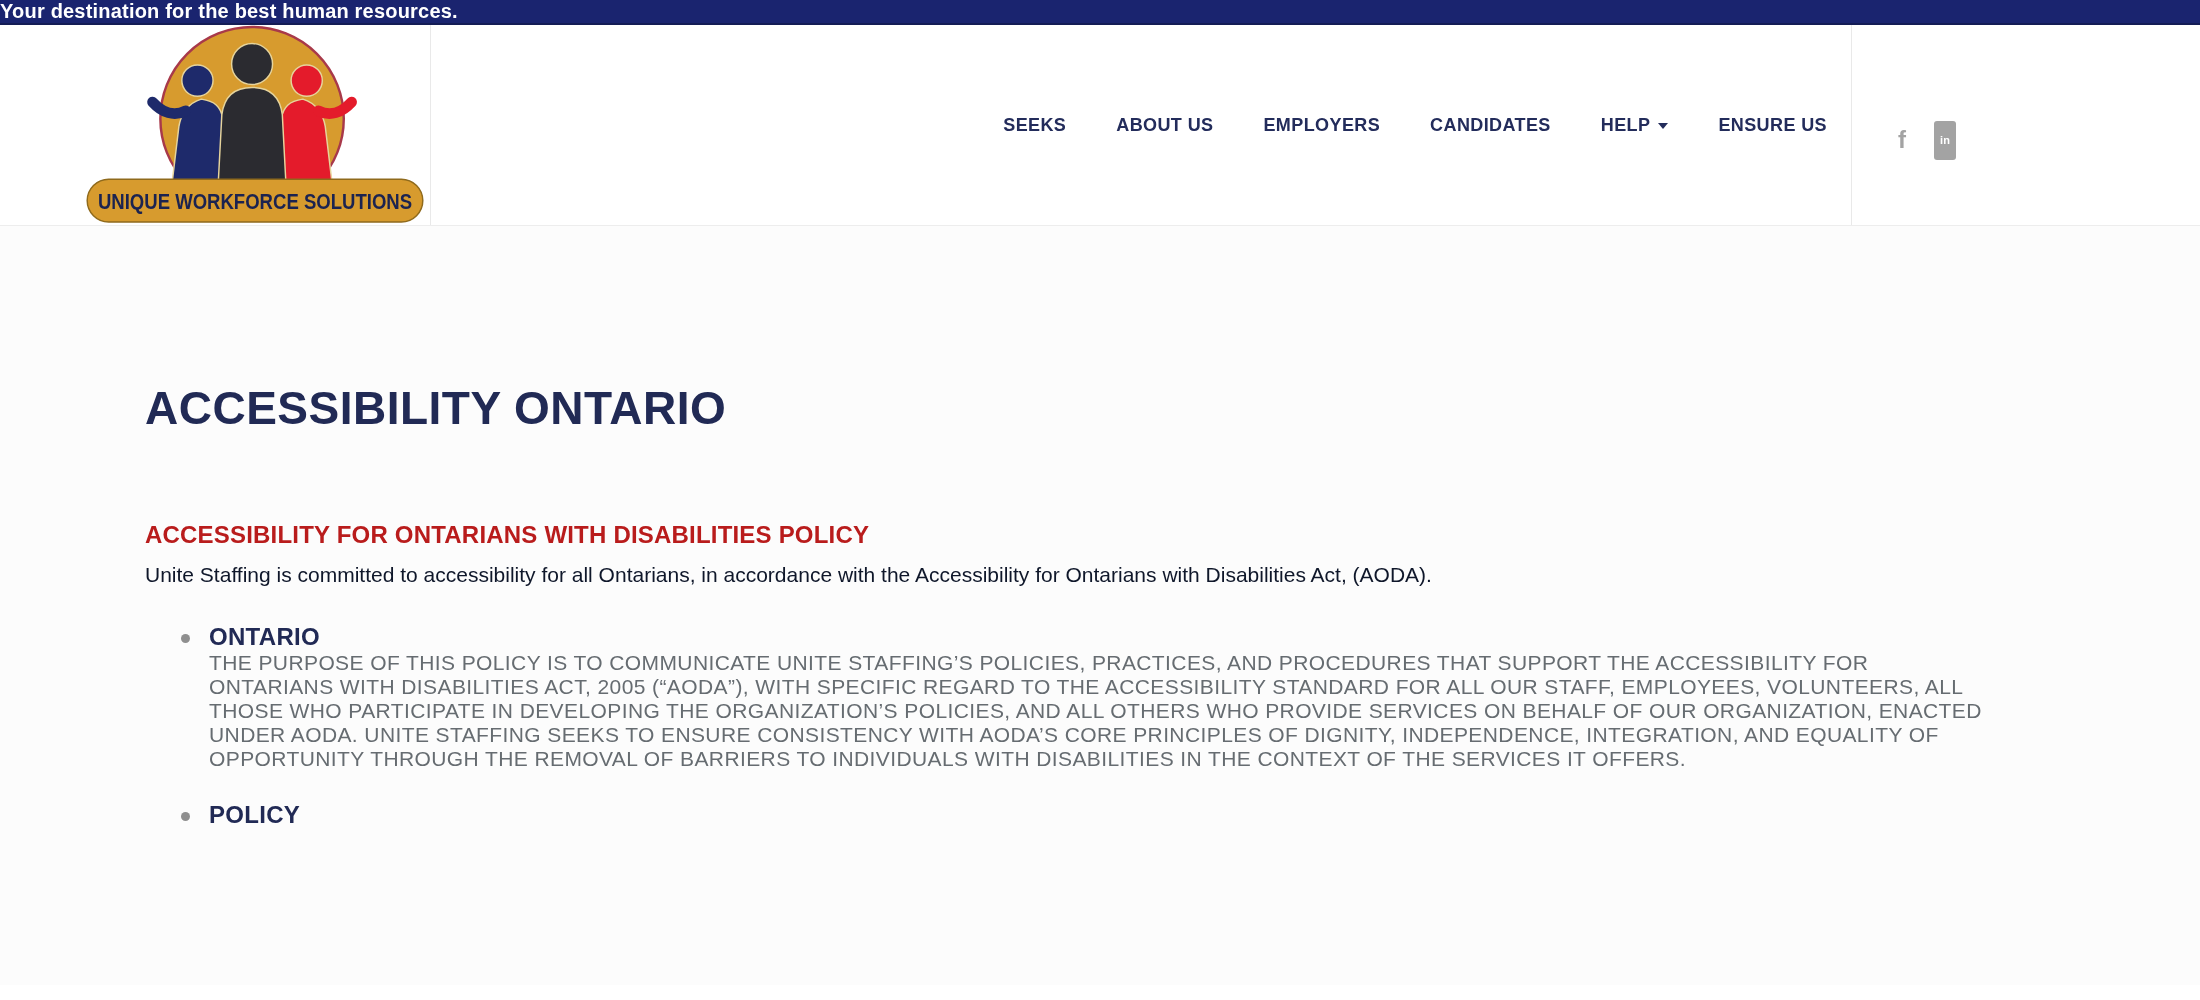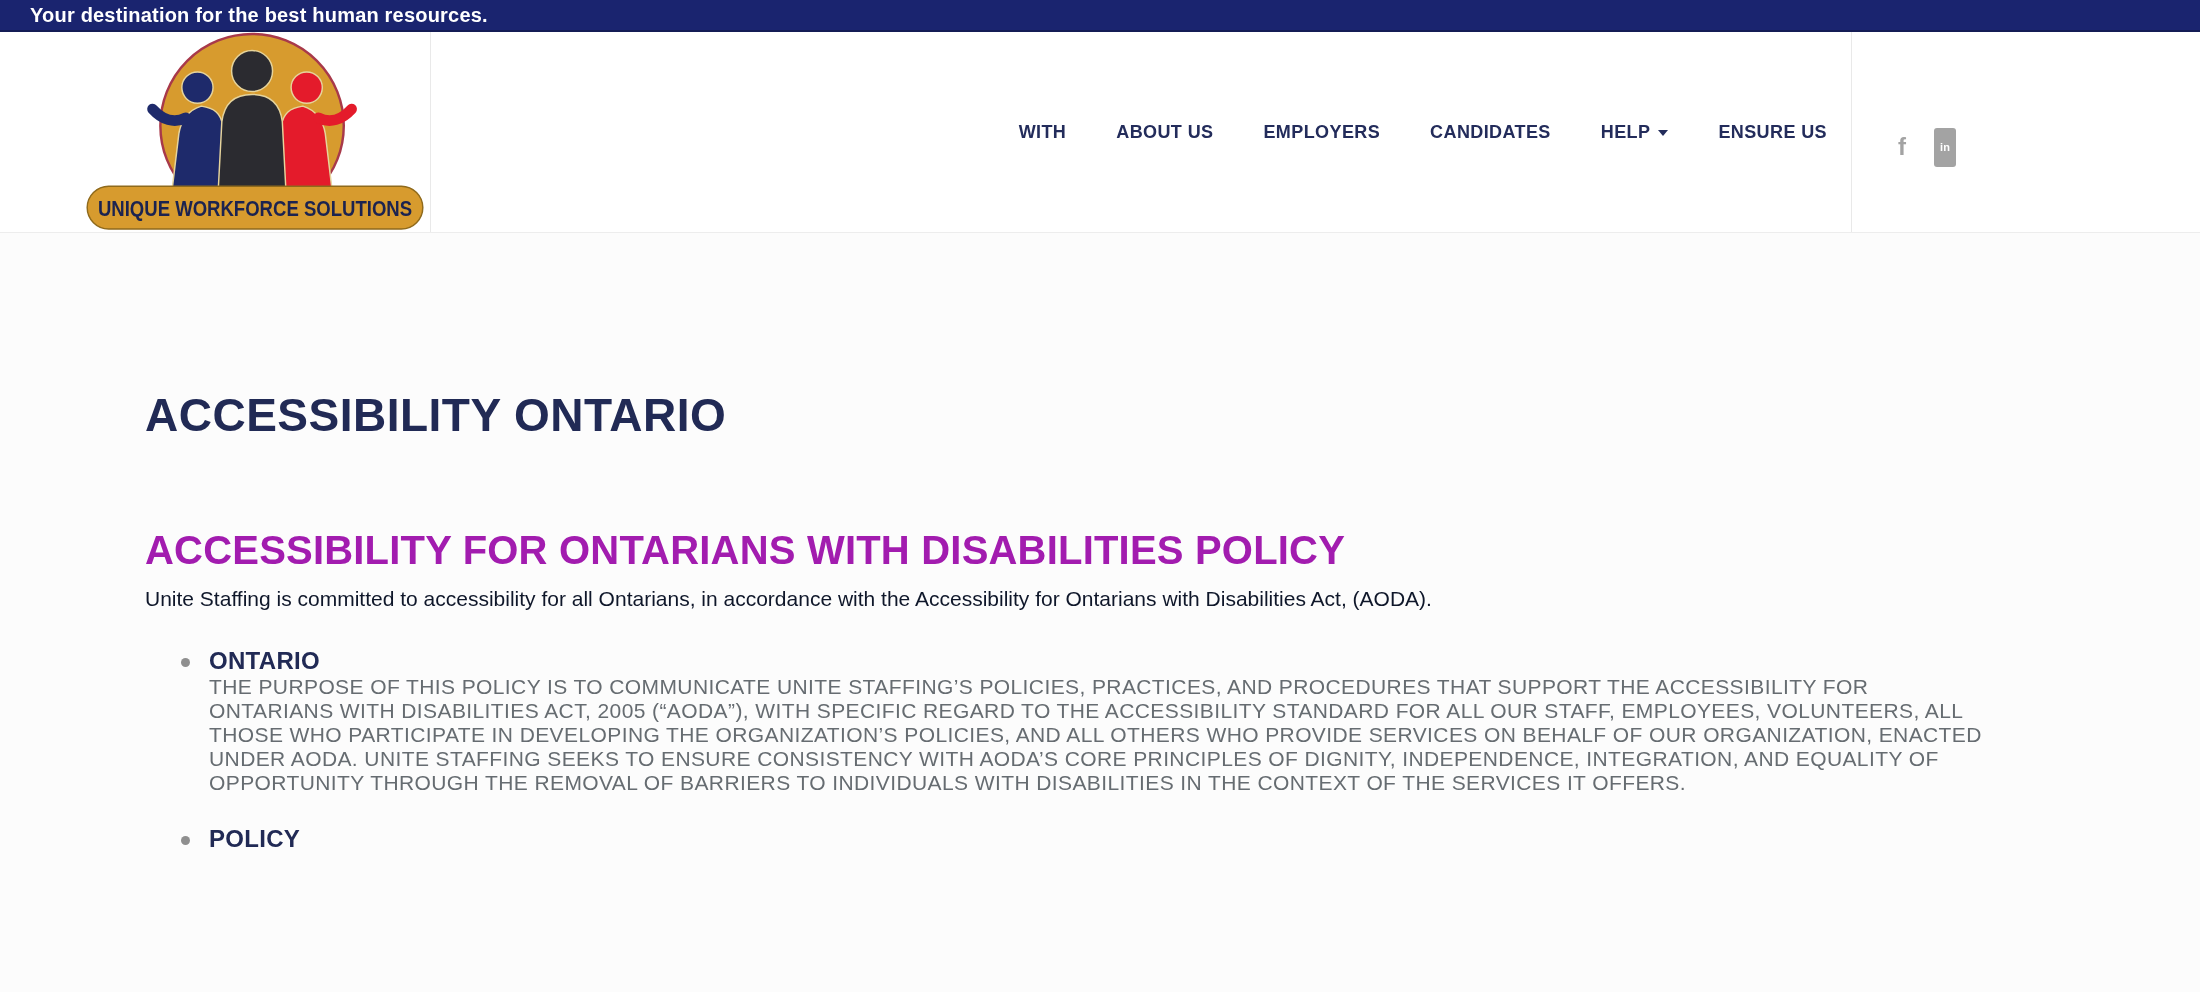--- a/index.html
+++ b/index.html
@@ -5,22 +5,22 @@
   * { box-sizing: border-box; }
   html, body { margin: 0; padding: 0; }
   body {
     width: 2200px; height: 1000px; overflow: hidden;
     font-family: "Liberation Sans", sans-serif;
     background: #ffffff; position: relative;
   }
 
   
   .topbar {
-    height: 32px; background: #1a246f; border-bottom: 2px solid #141c55;
-    display: flex; align-items: center; padding-left: 30px;
+    height: 25px; background: #1a246f; border-bottom: 2px solid #141c55;
+    display: flex; align-items: center; 
   }
   .topbar span { color: #ffffff; font-size: 20px; font-weight: 600; letter-spacing: 0.2px; }
 
   
   header {
     height: 201px; background: #ffffff; border-bottom: 1px solid #ededed;
     display: flex; align-items: stretch;
   }
   .logo-wrap { width: 430px; display: flex; align-items: center; justify-content: flex-end; cursor: pointer; }
   .v-div { width: 1px; background: #e9e9e9; }
@@ -44,21 +44,21 @@
     font-size: 11px; font-weight: 700; display: flex; align-items: center; justify-content: center;
     cursor: pointer;
   }
 
   
   main {
     position: relative; height: 759px; background: #fcfcfc;
     padding: 155px 0 0 145px;
   }
   h1 { margin: 0; font-size: 46px; font-weight: 800; color: #212a55; letter-spacing: 0.5px; }
-  h2 { margin: 86px 0 0 0; font-size: 40px; font-weight: 800; color: #a21caf; letter-spacing: 0.2px; }
+  h2 { margin: 86px 0 0 0; font-size: 24px; font-weight: 800; color: #b91c1c; letter-spacing: 0.2px; }
   .intro { margin: 14px 12px 0 0; font-size: 21px; color: #0f172a; }
 
   ul.policy-list { margin: 36px 0 0 0; padding: 0 0 0 64px; list-style: none; }
   ul.policy-list li { position: relative; }
   ul.policy-list li + li { margin-top: 30px; }
   ul.policy-list li::before {
     content: ""; position: absolute; left: -28px; top: 11px;
     width: 9px; height: 9px; border-radius: 50%; background: #8f8f8f;
   }
   .b-label { font-size: 24px; font-weight: 800; color: #212a55; letter-spacing: 0.3px; }
@@ -97,21 +97,21 @@
       </g>
 
       <rect x="3" y="158" width="344" height="44" rx="22" fill="#D79B2E" stroke="#8F6A1C" stroke-width="1.5"></rect>
       <text x="175" y="189" text-anchor="middle" font-family="Liberation Sans, sans-serif" font-size="23" font-weight="bold" fill="#1B2350" textLength="322" lengthAdjust="spacingAndGlyphs">UNIQUE WORKFORCE SOLUTIONS</text>
     </svg>
   </div>
 
   <div class="v-div"></div>
 
   <nav>
-    <a>WITH</a>
+    <a>SEEKS</a>
     <a>ABOUT US</a>
     <a>EMPLOYERS</a>
     <a>CANDIDATES</a>
     <a><span>HELP</span><span class="caret"></span></a>
     <a>ENSURE US</a>
   </nav>
 
   <div class="v-div"></div>
 
   <div class="social">

